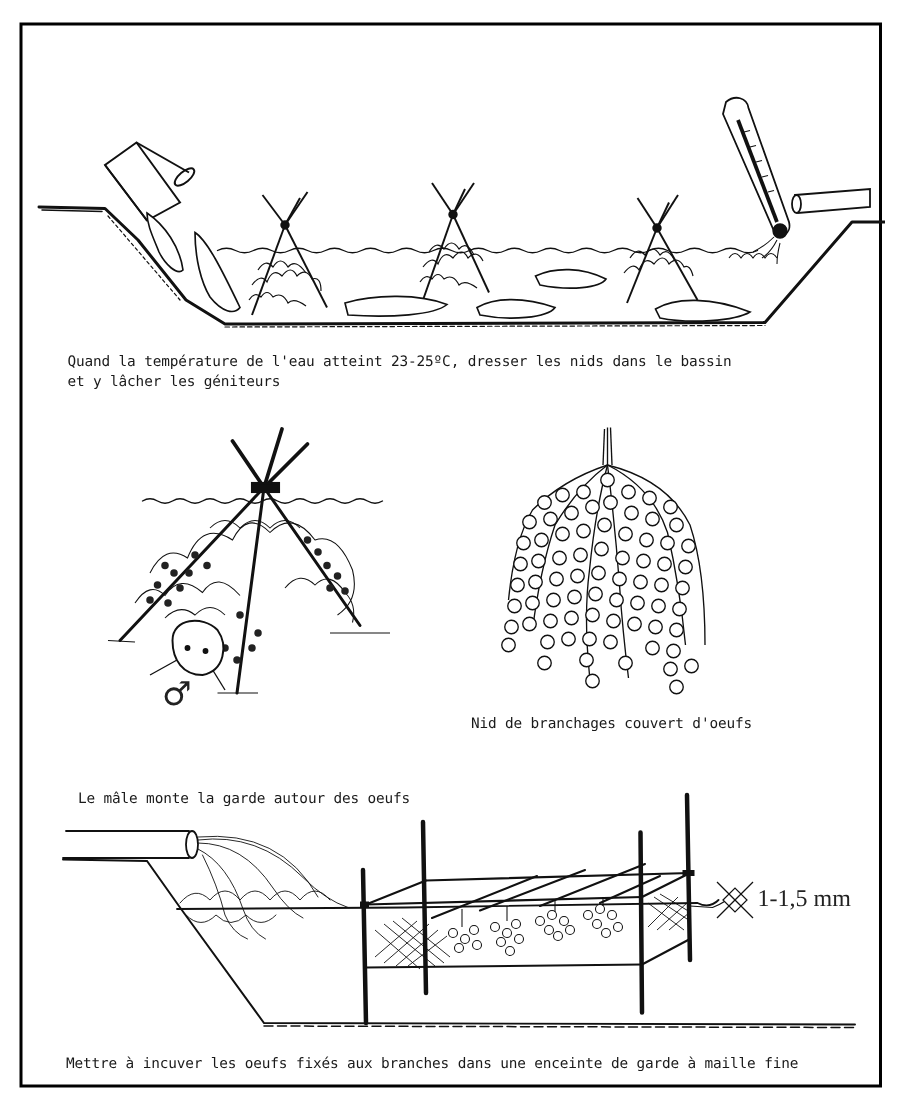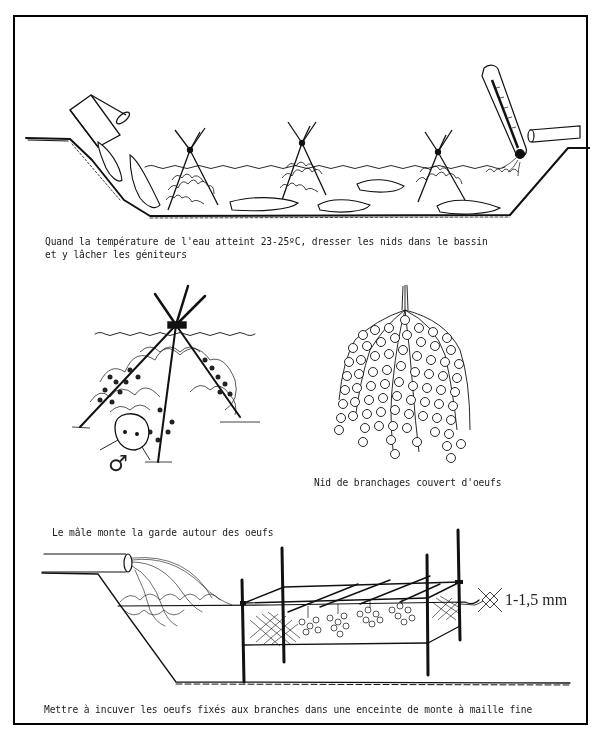--- a/index.html
+++ b/index.html
@@ -405,13 +405,13 @@
 
     <g stroke="#111" fill="none" stroke-width="0.8">
       <path d="M440 94 L455 95 q5 -2 8 -4"></path>
       <path d="M462 90 L470 82 L478 90 L470 98 Z"></path>
       <path d="M458 78 L482 102"></path>
       <path d="M482 78 L458 102"></path>
     </g>
   </svg>
 </div>
 <div class="label-small" style="left:505px; top:591px;">1-1,5 mm</div>
-<div class="caption" style="left:44px; top:703px;">Mettre à incuver les oeufs fixés aux branches dans une enceinte de monte à maille fine</div>
+<div class="caption" style="left:44px; top:703px;">Mettre à incuver les oeufs fixés aux branches dans une enceinte de garde à maille fine</div>
 
 </body></html>

